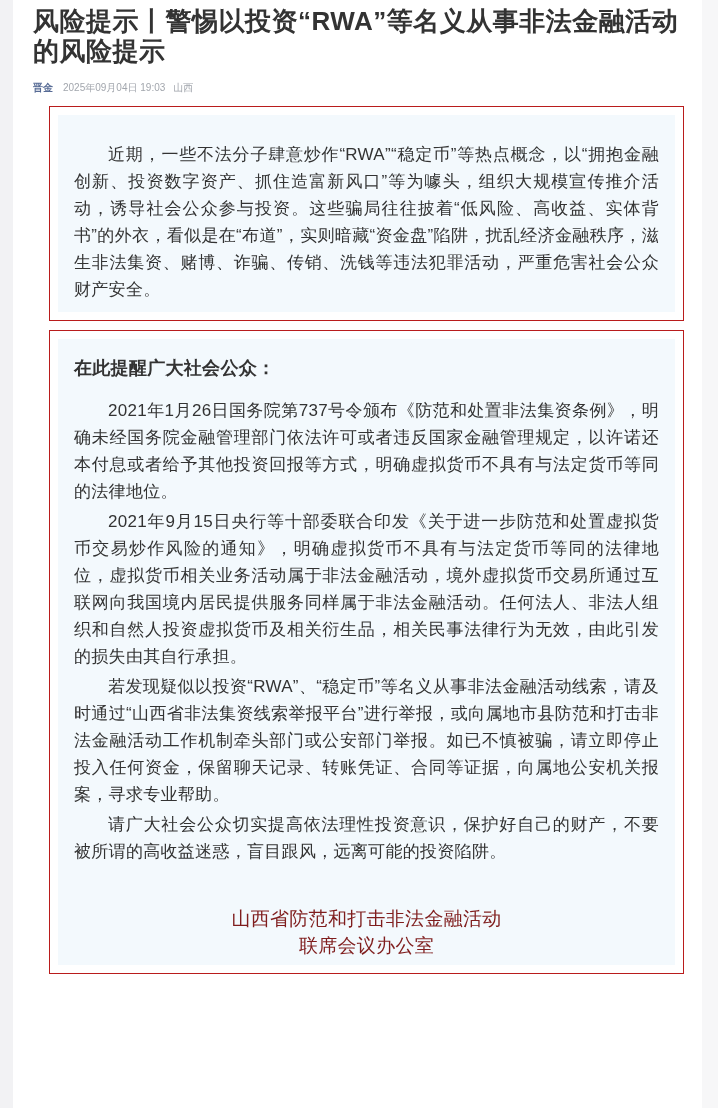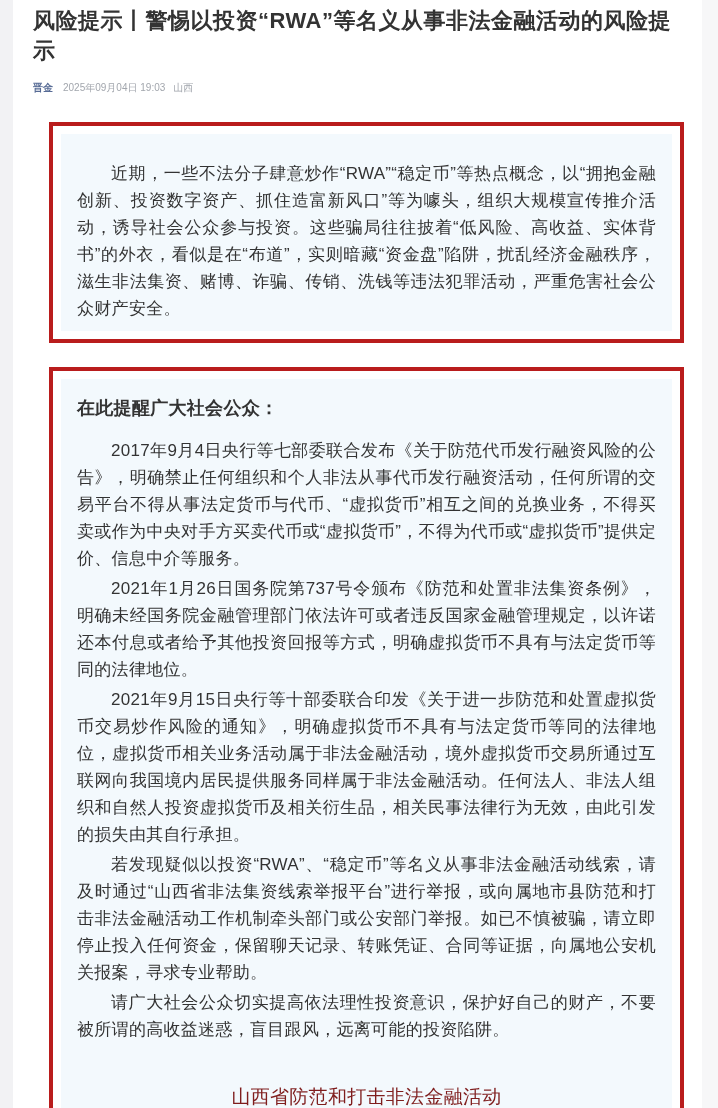--- a/index.html
+++ b/index.html
@@ -26,21 +26,21 @@
   .article {
     position: absolute;
     left: 13px;
     width: 689px;
     top: 0;
     background: #ffffff;
     padding-top: 6px;
   }
   .title {
     margin: 0 18px 0 20px;
-    font-size: 22px;
+    font-size: 26px;
     line-height: 30px;
     font-weight: bold;
     color: #333333;
     letter-spacing: 0.5px;
   }
   .meta {
     margin: 12px 18px 0 20px;
     font-size: 10px;
     line-height: 20px;
     white-space: nowrap;
@@ -52,22 +52,22 @@
     cursor: pointer;
   }
   .meta .date {
     color: #a2a6ad;
   }
   .meta .region {
     color: #a2a6ad;
     margin-left: 8px;
   }
   .section {
-    margin: 24px 18px 9px 36px;
-    border: 4px solid #b91c1c;
+    margin: 8px 18px 9px 36px;
+    border: 1px solid #b91c1c;
     background: #ffffff;
     padding: 8px;
   }
   .section-inner {
     background: #f3f9fd;
     padding: 16px 16px 6px;
   }
   .section.first .section-inner {
     padding-top: 26px;
   }
@@ -117,21 +117,20 @@
   <div class="section first">
     <div class="section-inner">
       <p class="body-text">近期，一些不法分子肆意炒作“RWA”“稳定币”等热点概念，以“拥抱金融创新、投资数字资产、抓住造富新风口”等为噱头，组织大规模宣传推介活动，诱导社会公众参与投资。这些骗局往往披着“低风险、高收益、实体背书”的外衣，看似是在“布道”，实则暗藏“资金盘”陷阱，扰乱经济金融秩序，滋生非法集资、赌博、诈骗、传销、洗钱等违法犯罪活动，严重危害社会公众财产安全。</p>
     </div>
   </div>
 
   <div class="section">
     <div class="section-inner">
       <p class="section-heading">在此提醒广大社会公众：</p>
 
-      <p class="body-text">2017年9月4日央行等七部委联合发布《关于防范代币发行融资风险的公告》，明确禁止任何组织和个人非法从事代币发行融资活动，任何所谓的交易平台不得从事法定货币与代币、“虚拟货币”相互之间的兑换业务，不得买卖或作为中央对手方买卖代币或“虚拟货币”，不得为代币或“虚拟货币”提供定价、信息中介等服务。</p>
 
       <p class="body-text">2021年1月26日国务院第737号令颁布《防范和处置非法集资条例》，明确未经国务院金融管理部门依法许可或者违反国家金融管理规定，以许诺还本付息或者给予其他投资回报等方式，明确虚拟货币不具有与法定货币等同的法律地位。</p>
 
       <p class="body-text">2021年9月15日央行等十部委联合印发《关于进一步防范和处置虚拟货币交易炒作风险的通知》，明确虚拟货币不具有与法定货币等同的法律地位，虚拟货币相关业务活动属于非法金融活动，境外虚拟货币交易所通过互联网向我国境内居民提供服务同样属于非法金融活动。任何法人、非法人组织和自然人投资虚拟货币及相关衍生品，相关民事法律行为无效，由此引发的损失由其自行承担。</p>
 
       <p class="body-text">若发现疑似以投资“RWA”、“稳定币”等名义从事非法金融活动线索，请及时通过“山西省非法集资线索举报平台”进行举报，或向属地市县防范和打击非法金融活动工作机制牵头部门或公安部门举报。如已不慎被骗，请立即停止投入任何资金，保留聊天记录、转账凭证、合同等证据，向属地公安机关报案，寻求专业帮助。</p>
 
       <p class="body-text">请广大社会公众切实提高依法理性投资意识，保护好自己的财产，不要被所谓的高收益迷惑，盲目跟风，远离可能的投资陷阱。</p>
 
       <div class="signature">

